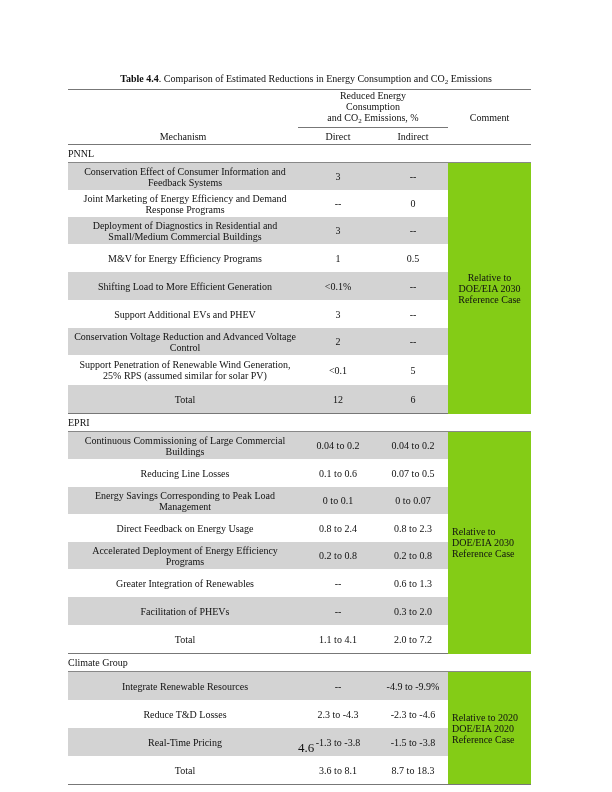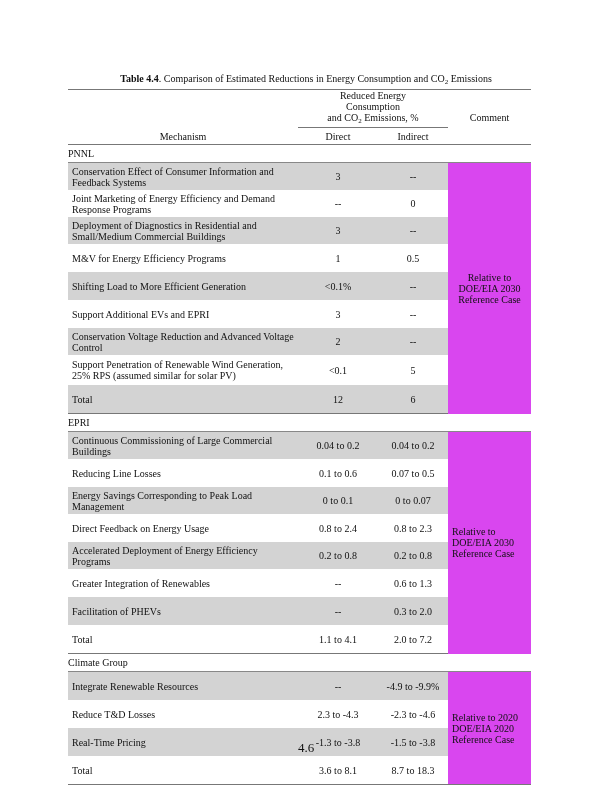--- a/index.html
+++ b/index.html
@@ -11,26 +11,26 @@
     .hdr-top td { border-top: 1px solid #777; }
     .col-mech { width: 230px; }
     .col-dir { width: 80px; }
     .col-ind { width: 70px; }
     .col-com { width: 83px; }
     .hdr1 td { height: 30px; text-align: center; line-height: 11px; }
     .hdr1 .sub { border-bottom: 1px solid #777; padding: 0 14px; }
     .hdr2 td { height: 16px; text-align: center; border-bottom: 1px solid #777; }
     .group td { text-align: left; height: 17px; border-bottom: 1px solid #888; }
     .row td { text-align: center; }
-    .row td.m { text-align: left; padding-left: 4px; line-height: 11px; }
+    .row td.m { text-align: center; padding-left: 4px; line-height: 11px; }
     .shade td.m, .shade td.d, .shade td.i { background: #d3d3d3; }
     .white td.m, .white td.d, .white td.i { background: #ffffff; }
     .h1 td { height: 28px; }
     .h2 td { height: 27px; }
-    td.com { background: #d946ef; text-align: center; line-height: 11px; }
+    td.com { background: #84cc16; text-align: center; line-height: 11px; }
     td.com.left { text-align: left; padding-left: 4px; }
     .last td { border-bottom: 1px solid #777; }
     .pagenum { position: absolute; left: 0; width: 612px; top: 740px; text-align: center; font-size: 13px; }
     sub { font-size: 70%; vertical-align: -2px; }
   </style>
 </head>
 <body>
 
 <div class="caption">
   <b>Table 4.4</b><span>.  Comparison of Estimated Reductions in Energy Consumption and CO</span><sub>2</sub><span> Emissions</span>
@@ -83,21 +83,21 @@
       <td class="m">M&amp;V for Energy Efficiency Programs</td>
       <td class="d">1</td>
       <td class="i">0.5</td>
     </tr>
     <tr class="row shade h1">
       <td class="m">Shifting Load to More Efficient Generation</td>
       <td class="d">&lt;0.1%</td>
       <td class="i">--</td>
     </tr>
     <tr class="row white h1">
-      <td class="m">Support Additional EVs and EPRI</td>
+      <td class="m">Support Additional EVs and PHEV</td>
       <td class="d">3</td>
       <td class="i">--</td>
     </tr>
     <tr class="row shade h2">
       <td class="m">Conservation Voltage Reduction and Advanced Voltage Control</td>
       <td class="d">2</td>
       <td class="i">--</td>
     </tr>
     <tr class="row white h2" style="height:30px">
       <td class="m">Support Penetration of Renewable Wind Generation, 25% RPS (assumed similar for solar PV)</td>

